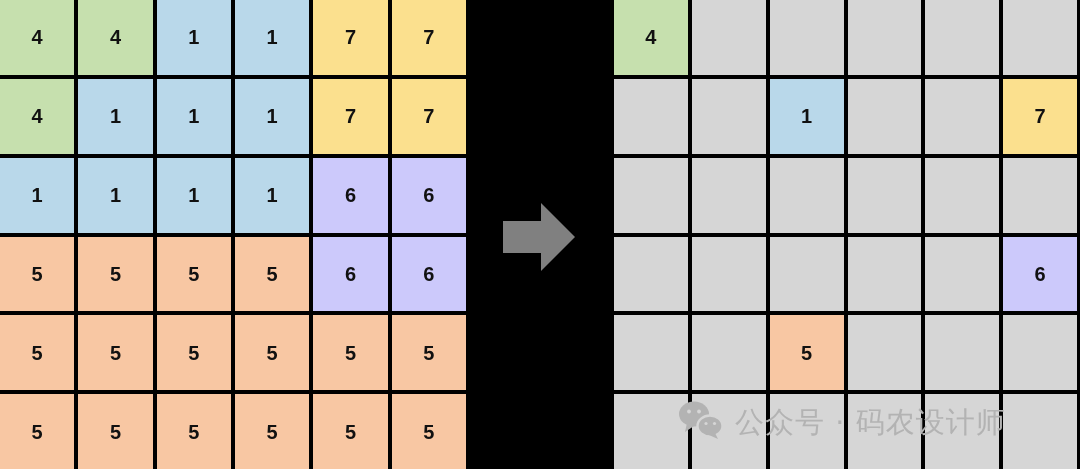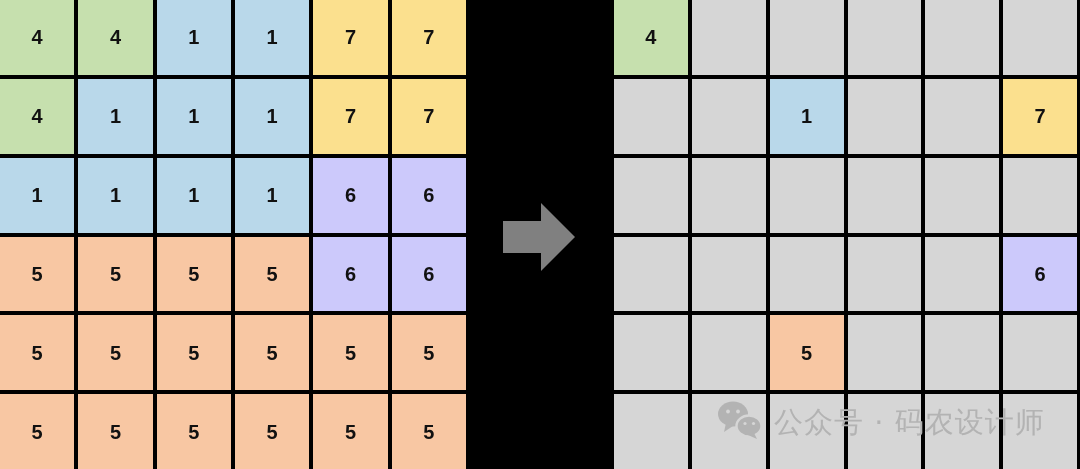--- a/index.html
+++ b/index.html
@@ -77,21 +77,21 @@
     left: 503px;
     top: 203px;
     width: 72px;
     height: 68px;
   }
   #arrow svg { display: block; width: 100%; height: 100%; }
 
   
   #watermark {
     position: absolute;
-    left: 718px;
+    left: 679px;
     top: 398px;
     height: 48px;
     display: flex;
     align-items: center;
     gap: 12px;
     pointer-events: none;
   }
   #watermark .wm-icon { display: block; }
   #watermark .wm-text {
     font-family: "DejaVu Sans", "Liberation Sans", sans-serif;

